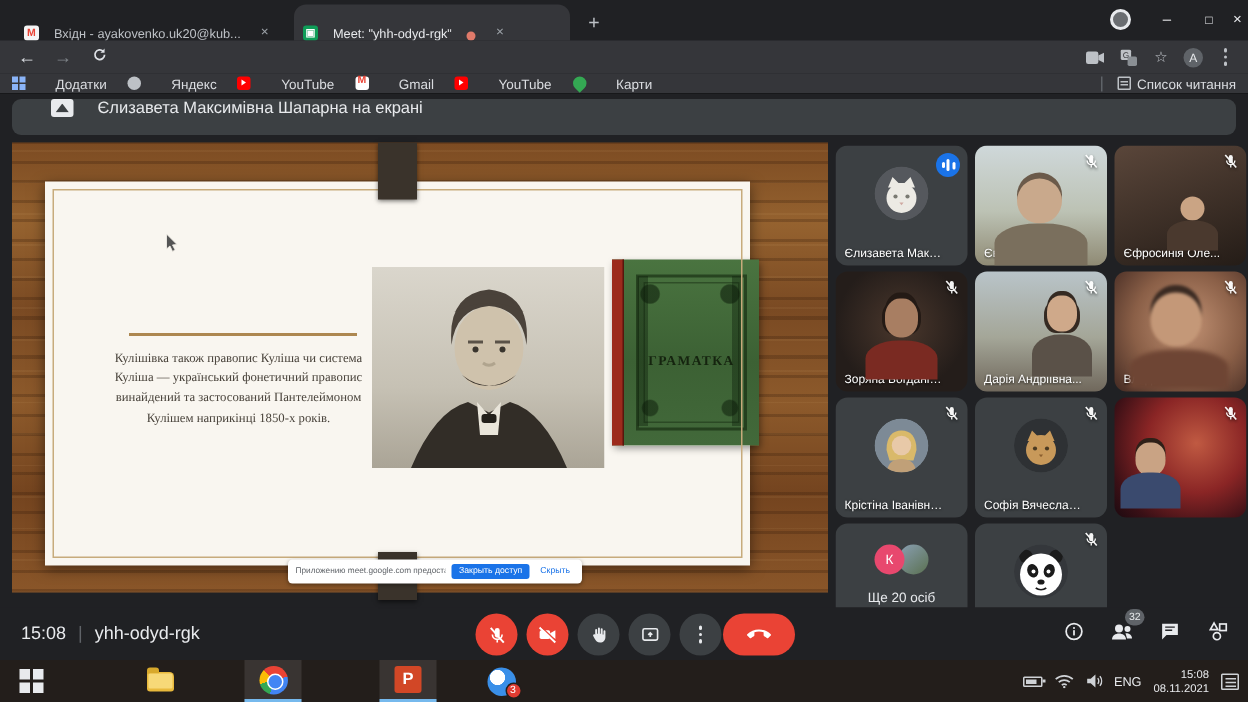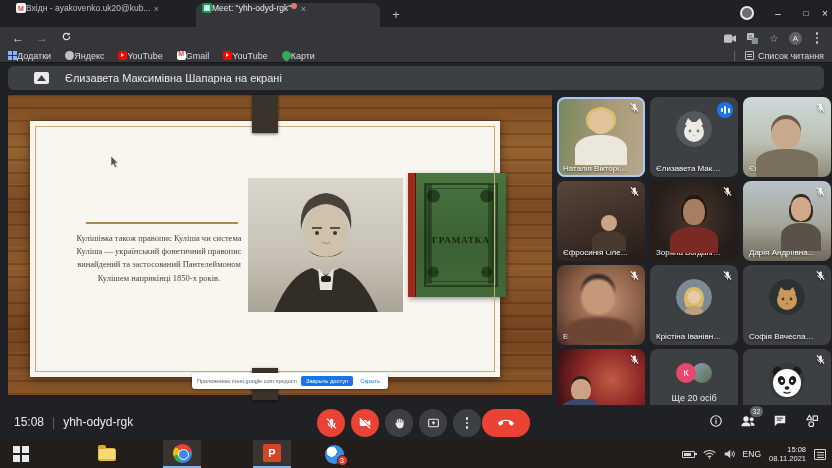--- a/index.html
+++ b/index.html
@@ -2,21 +2,21 @@
 <html><head>
 <meta charset="utf-8">
 <style>
   * { margin:0; padding:0; box-sizing:border-box; }
   html,body { width:832px; height:468px; overflow:hidden; background:#000; }
   body { font-family:"Liberation Sans", sans-serif; }
   #app { position:relative; width:832px; height:468px; background:#202124; overflow:hidden; }
 
   
   .tabstrip { position:absolute; left:0; top:0; width:832px; height:27px; background:#202124; }
-  .tab { position:absolute; top:3px; height:24px; border-radius:8px 8px 0 0; display:flex; align-items:flex-start; gap:0; padding:0 6px; font-size:8.5px; color:#bdc1c6; }
+  .tab { position:absolute; top:3px; height:24px; border-radius:8px 8px 0 0; display:flex; align-items:flex-end; gap:10px; padding:0 6px; font-size:8.5px; color:#bdc1c6; }
   .tab.active { background:#35363a; color:#e8eaed; }
   .tab .fav { width:10px; height:10px; border-radius:2px; flex:0 0 auto; display:flex; align-items:center; justify-content:center; font-size:7px; font-weight:bold; }
   .fav-gmail { background:#f5f5f5; color:#ea4335; }
   .fav-meet { background:#0f9d58; color:#fff; }
   .tab-title { white-space:nowrap; overflow:hidden; text-overflow:ellipsis; max-width:130px; }
   .tab-dot { width:6px; height:6px; border-radius:50%; background:#e07a6a; flex:0 0 auto; }
   .tab-close { color:#9aa0a6; font-size:9px; width:12px; height:12px; display:flex; align-items:center; justify-content:center; border-radius:50%; flex:0 0 auto; }
   .newtab { position:absolute; left:388px; top:7px; width:16px; height:16px; color:#bdc1c6; font-size:13px; text-align:center; line-height:15px; }
   .winctl { position:absolute; top:0; height:26px; display:flex; align-items:center; justify-content:center; color:#e8eaed; font-size:10px; }
   .rec-ind { left:740px; width:14px; height:14px; top:6px; border:2px solid #e8eaed; border-radius:50%; background:#6a6d71; }
@@ -25,33 +25,33 @@
   .toolbar { position:absolute; left:0; top:27px; width:832px; height:22px; background:#35363a; }
   .nav-ic { position:absolute; top:3px; width:16px; height:16px; color:#dee1e6; font-size:12px; text-align:center; line-height:16px; }
   .urlbar { position:absolute; left:78px; top:3px; width:640px; height:16px; background:#202124; border-radius:8px; display:flex; align-items:center; padding:0 8px; gap:6px; }
   .url-text { font-size:9.5px; color:#dadce0; white-space:nowrap; overflow:hidden; }
   .tb-right { position:absolute; right:8px; top:3px; display:flex; gap:8px; align-items:center; height:16px; }
   .tb-ic { width:14px; height:14px; display:flex; align-items:center; justify-content:center; color:#bdc1c6; font-size:10px; }
   .profile-a { width:13px; height:13px; border-radius:50%; background:#5f6368; color:#e8eaed; font-size:8px; display:flex; align-items:center; justify-content:center; }
   .dots3 { display:flex; flex-direction:column; gap:2px; } .dots3 i { width:2.5px; height:2.5px; background:#bdc1c6; border-radius:50%; }
 
   .bookmarks { position:absolute; left:0; top:49px; width:832px; height:14px; background:#35363a; border-bottom:1px solid #17181a; display:flex; align-items:center; padding:0 8px; gap:14px; font-size:9px; color:#dadce0; }
-  .bm { display:flex; align-items:center; gap:0; white-space:nowrap; }
+  .bm { display:flex; align-items:center; gap:20px; white-space:nowrap; }
   .bm-ic { width:9px; height:9px; border-radius:2px; flex:0 0 auto; }
   .bm-grid { display:grid; grid-template-columns:4px 4px; grid-gap:1px; } .bm-grid i { width:4px; height:4px; background:#8ab4f8; }
   .bm-globe { border-radius:50%; background:#bdc1c6; }
   .bm-yt { background:#f00; position:relative; } .bm-yt::after { content:""; position:absolute; left:3px; top:2.2px; border-left:3.5px solid #fff; border-top:2.3px solid transparent; border-bottom:2.3px solid transparent; }
   .bm-gm { background:#fff; position:relative; } .bm-gm::after { content:"M"; position:absolute; left:1.5px; top:-1px; font-size:7px; font-weight:bold; color:#ea4335; }
   .bm-map { background:#34a853; border-radius:50% 50% 50% 0; transform:rotate(-45deg); }
   .bm-spacer { flex:1; }
   .bm-readlist { display:flex; align-items:center; gap:4px; border-left:1px solid #5f6368; padding-left:10px; }
   .bm-rl-ic { width:9px; height:9px; border:1px solid #bdc1c6; border-radius:1px; position:relative; } .bm-rl-ic::after { content:""; position:absolute; left:1px; top:2px; width:5px; height:1px; background:#bdc1c6; box-shadow:0 2px 0 #bdc1c6; }
 
   
-  .banner { position:absolute; left:8px; top:66px; width:816px; height:24px; background:#3c4043; border-radius:6px; display:flex; align-items:center; }
+  .banner { position:absolute; left:8px; top:66px; width:816px; height:24px; background:#3c4043; border-radius:6px; display:flex; align-items:flex-start; }
   .banner-ic { width:15px; height:12px; background:#e8eaed; border-radius:2px; margin-left:26px; position:relative; }
   .banner-ic::after { content:""; position:absolute; left:3px; top:3px; width:9px; height:6px; background:#3c4043; clip-path:polygon(0 100%, 50% 0, 100% 100%); }
   .banner-text { margin-left:16px; font-size:11px; color:#e8eaed; }
 
   
   .stage { position:absolute; left:8px; top:95px; width:544px; height:300px;
     background:
       repeating-linear-gradient(0deg, rgba(38,17,5,.22) 0 2px, rgba(0,0,0,0) 2px 13px),
       repeating-linear-gradient(0deg, rgba(255,214,150,.06) 0 1px, rgba(0,0,0,0) 1px 21px),
       linear-gradient(180deg,#7c4b22,#95622f 18%,#7a4a23 37%,#8d5a2b 58%,#74441f 78%,#8a5629);
@@ -301,28 +301,20 @@
 
     <div class="sharebar">
       <span class="sharebar-msg">Приложению meet.google.com предоставлен доступ к вашему экрану.</span>
       <span class="sharebar-stop">Закрыть доступ</span>
       <span class="sharebar-hide">Скрыть</span>
     </div>
   </div>
 
   <div class="tiles">
 
-    <div class="tile pv t1 active">
-      <svg class="micoff" viewBox="0 0 24 24">
-          <path fill="#fff" d="M12 15a3 3 0 0 0 3-3V6a3 3 0 0 0-6 0v6a3 3 0 0 0 3 3z"></path>
-          <path fill="none" stroke="#fff" stroke-width="2" d="M6 11a6 6 0 0 0 12 0M12 17v4"></path>
-          <line x1="4" y1="3" x2="20" y2="21" stroke="#fff" stroke-width="2.4"></line>
-        </svg>
-      <span class="tile-name">Наталія Вікторів...</span>
-    </div>
 
     <div class="tile t2">
       <span class="speakind">
           <i></i>
           <i></i>
           <i></i>
         </span>
       <span class="avatar">
         <svg viewBox="0 0 36 36" width="36" height="36">
             <circle cx="18" cy="18" r="18" fill="#55585d"></circle>

